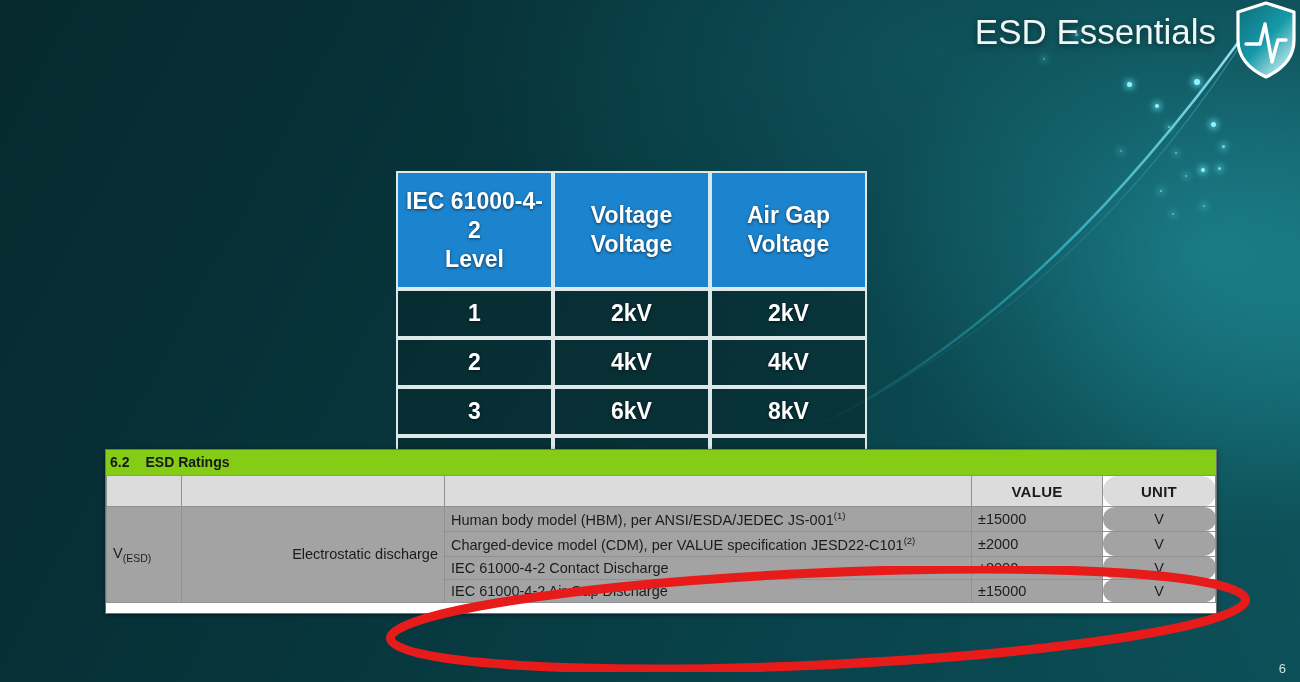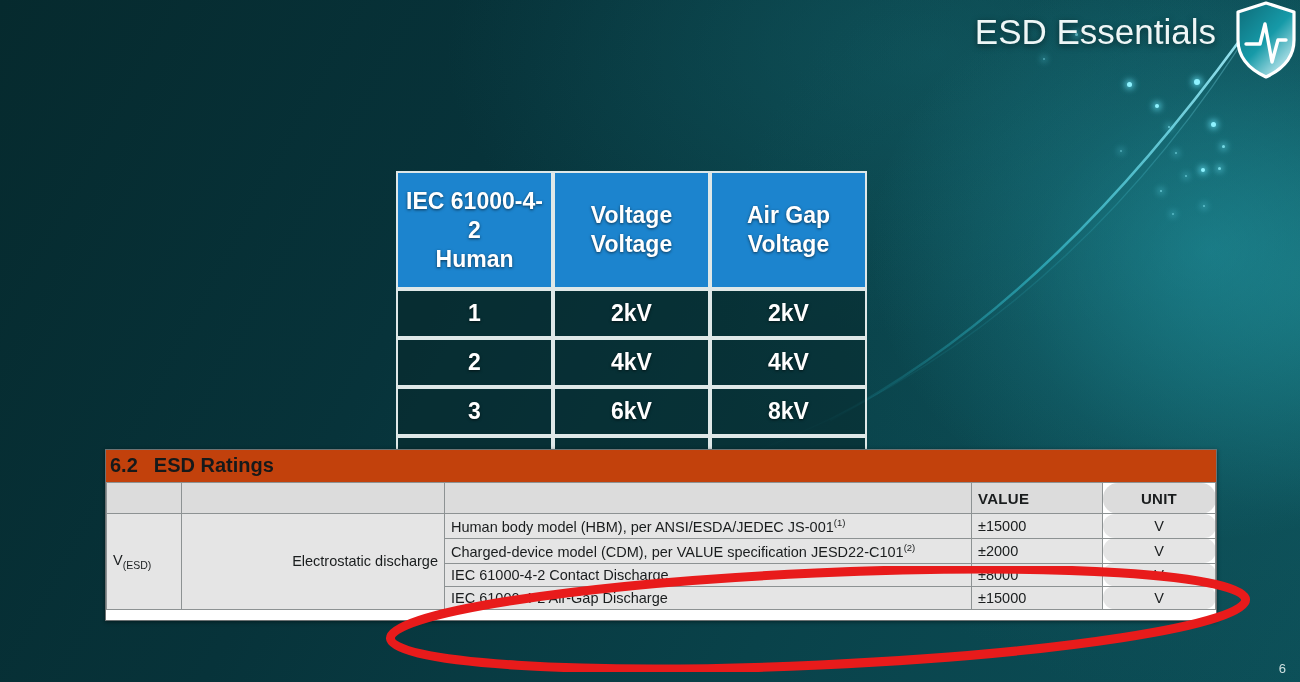--- a/index.html
+++ b/index.html
@@ -97,43 +97,44 @@
     position: absolute;
     left: 105px;
     top: 449px;
     width: 1110px;
     background: #ffffff;
     border: 1px solid #6d7273;
     box-shadow: 0 1px 4px rgba(0,0,0,0.45);
   }
   .ds-heading {
     font-weight: bold;
-    font-size: 20px;
+    font-size: 14px;
     color: #16191a;
     padding: 4px 0 5px 4px;
-    background: #c2410c;
+    background: #84cc16;
   }
   .ds-heading .num { margin-right: 16px; }
 
   .ds-table {
     width: 100%;
     border-collapse: collapse;
     table-layout: fixed;
     font-size: 14.5px;
     color: #1a1d1e;
   }
   .ds-table td, .ds-table th {
     border: 1px solid #8d9293;
     padding: 3px 6px;
     vertical-align: middle;
-    background: #e5e5e5;
+    background: #a3a3a3;
   }
   .ds-table thead td {
     background: #dcdcdc;
     font-weight: bold;
+    text-align: center;
     font-size: 15px;
     letter-spacing: 0.3px;
     height: 24px;
   }
   .c-sym   { width: 62px;  text-align: left; }
   .c-param { width: 250px; text-align: right; }
   .c-desc  { text-align: left; }
   .c-value { width: 118px; }
   .c-unit  { width: 100px; text-align: center; border-radius: 15px; }
 
@@ -220,21 +221,21 @@
     </defs>
     <path d="M32 3 L60 12 L60 40 C60 58 47 70 32 77 C17 70 4 58 4 40 L4 12 Z" fill="url(#shieldGrad)" stroke="#ffffff" stroke-width="3.2" stroke-linejoin="round"></path>
     <path d="M12 44 L26 44 L31 24 L38 62 L44 40 L52 40" fill="none" stroke="#ffffff" stroke-width="3.4" stroke-linecap="round" stroke-linejoin="round"></path>
   </svg>
 
   <table class="iec-table">
     <thead>
       <tr>
         <th>
           <span>IEC 61000-4-2</span><br>
-          <span>Human</span>
+          <span>Level</span>
         </th>
         <th>
           <span>Voltage</span><br>
           <span>Voltage</span>
         </th>
         <th>
           <span>Air Gap</span><br>
           <span>Voltage</span>
         </th>
       </tr>

